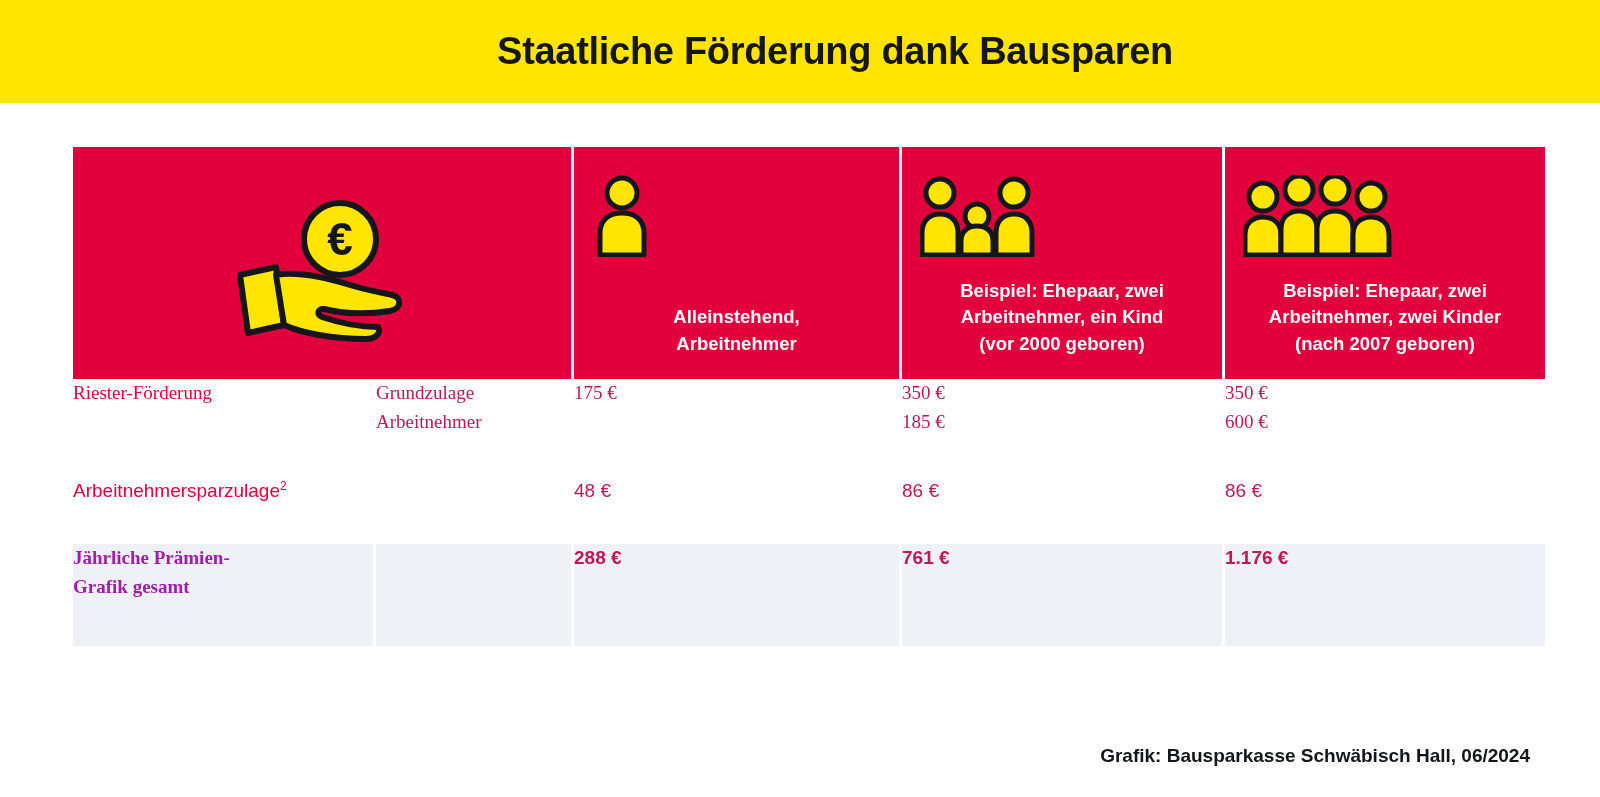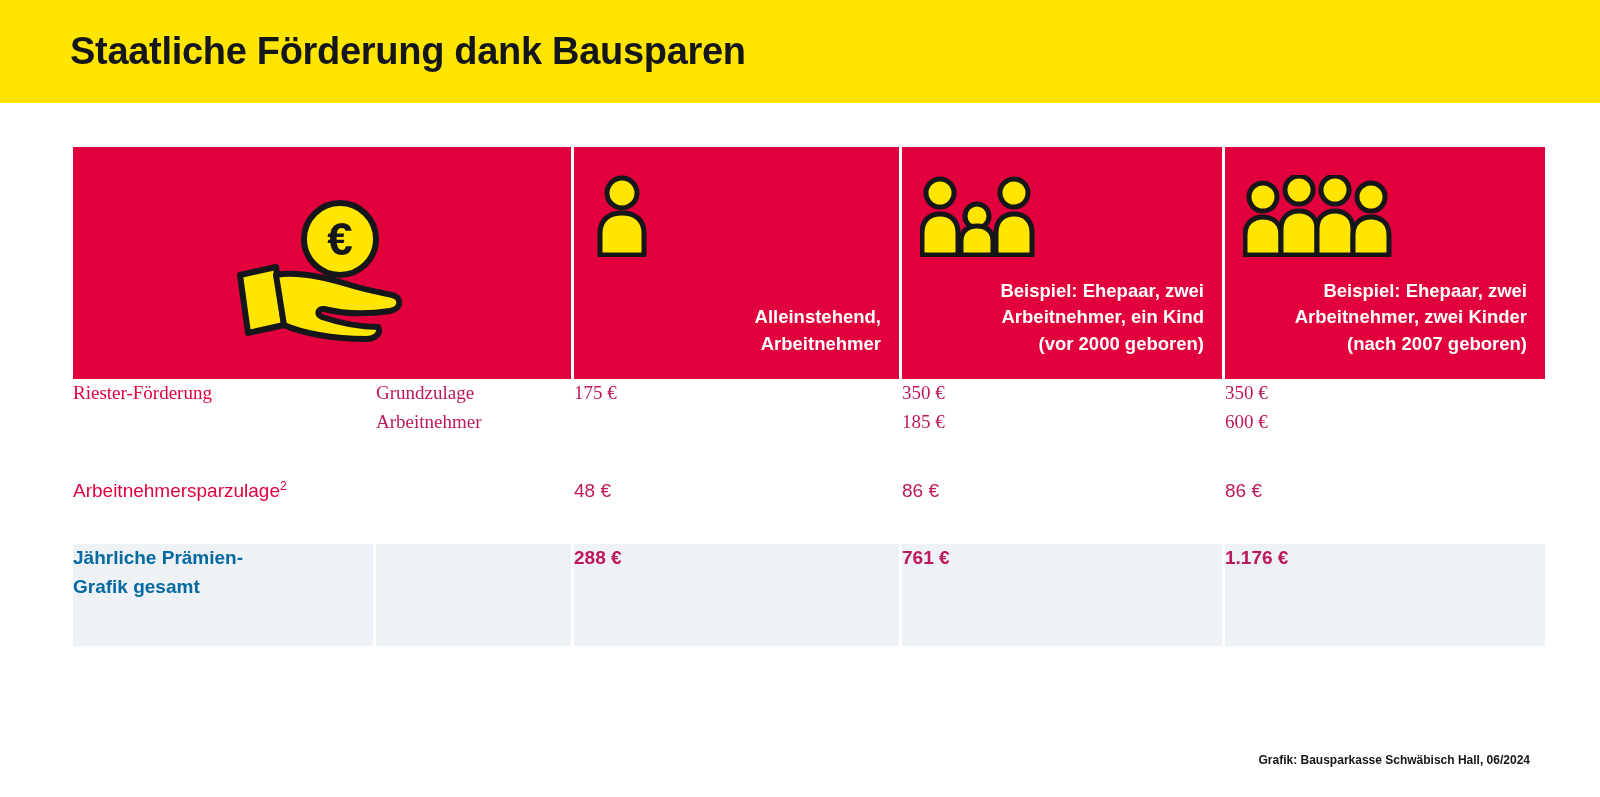--- a/index.html
+++ b/index.html
@@ -23,20 +23,21 @@
   }
 
   
   .banner {
     background: #ffe500;
     height: 103px;
     display: flex;
     align-items: center;
     padding-left: 70px;
     box-sizing: border-box;
+    justify-content: center;
   }
   .banner-title {
     font-size: 38px;
     font-weight: bold;
     letter-spacing: -0.3px;
     color: #14161a;
     line-height: 1.1;
   }
 
   
@@ -71,21 +72,20 @@
   .hdr.icon-cell { }
   .hdr-inner {
     position: absolute;
     left: 18px;
     right: 18px;
     bottom: 22px;
     color: #ffffff;
     font-size: 18.5px;
     font-weight: bold;
     line-height: 1.42;
-    text-align: right;
   }
   .hdr-icon {
     position: absolute;
     left: 18px;
     top: 28px;
   }
   .hand-icon {
     position: absolute;
     left: 0;
     right: 0;
@@ -105,39 +105,39 @@
   .row-cell.label {
     color: #e2003c;
   }
   .rowband-white .row-cell { background: #ffffff; }
   .rowband-grey .row-cell  { background: #eef1f5; }
 
   tr.r-riester .row-cell { height: 86px; font-family: Liberation Serif, serif; }
   tr.r-wohn .row-cell    { height: 67px; }
   tr.r-arb .row-cell     { height: 61px; margin-top: 6px; }
   tr.r-total .row-cell   { height: 102px; font-weight: bold; }
-  tr.r-total .row-cell.label { color: #0369a1; }
+  tr.r-total .row-cell.label { color: #a21caf; font-family: Liberation Serif, serif; }
 
   .stack span { display: block; }
 
   sup.fn {
     font-size: 12px;
     vertical-align: super;
     line-height: 0;
   }
 
   
   tr.gap td { height: 6px; background: #ffffff; padding: 0; }
 
   
   .footer {
     position: absolute;
     right: 70px;
     bottom: 30px;
-    font-size: 12px;
+    font-size: 19px;
     font-weight: bold;
     color: #14161a;
   }
 </style>
 </head>
 <body>
 
 <div class="page">
 
   <div class="banner">

